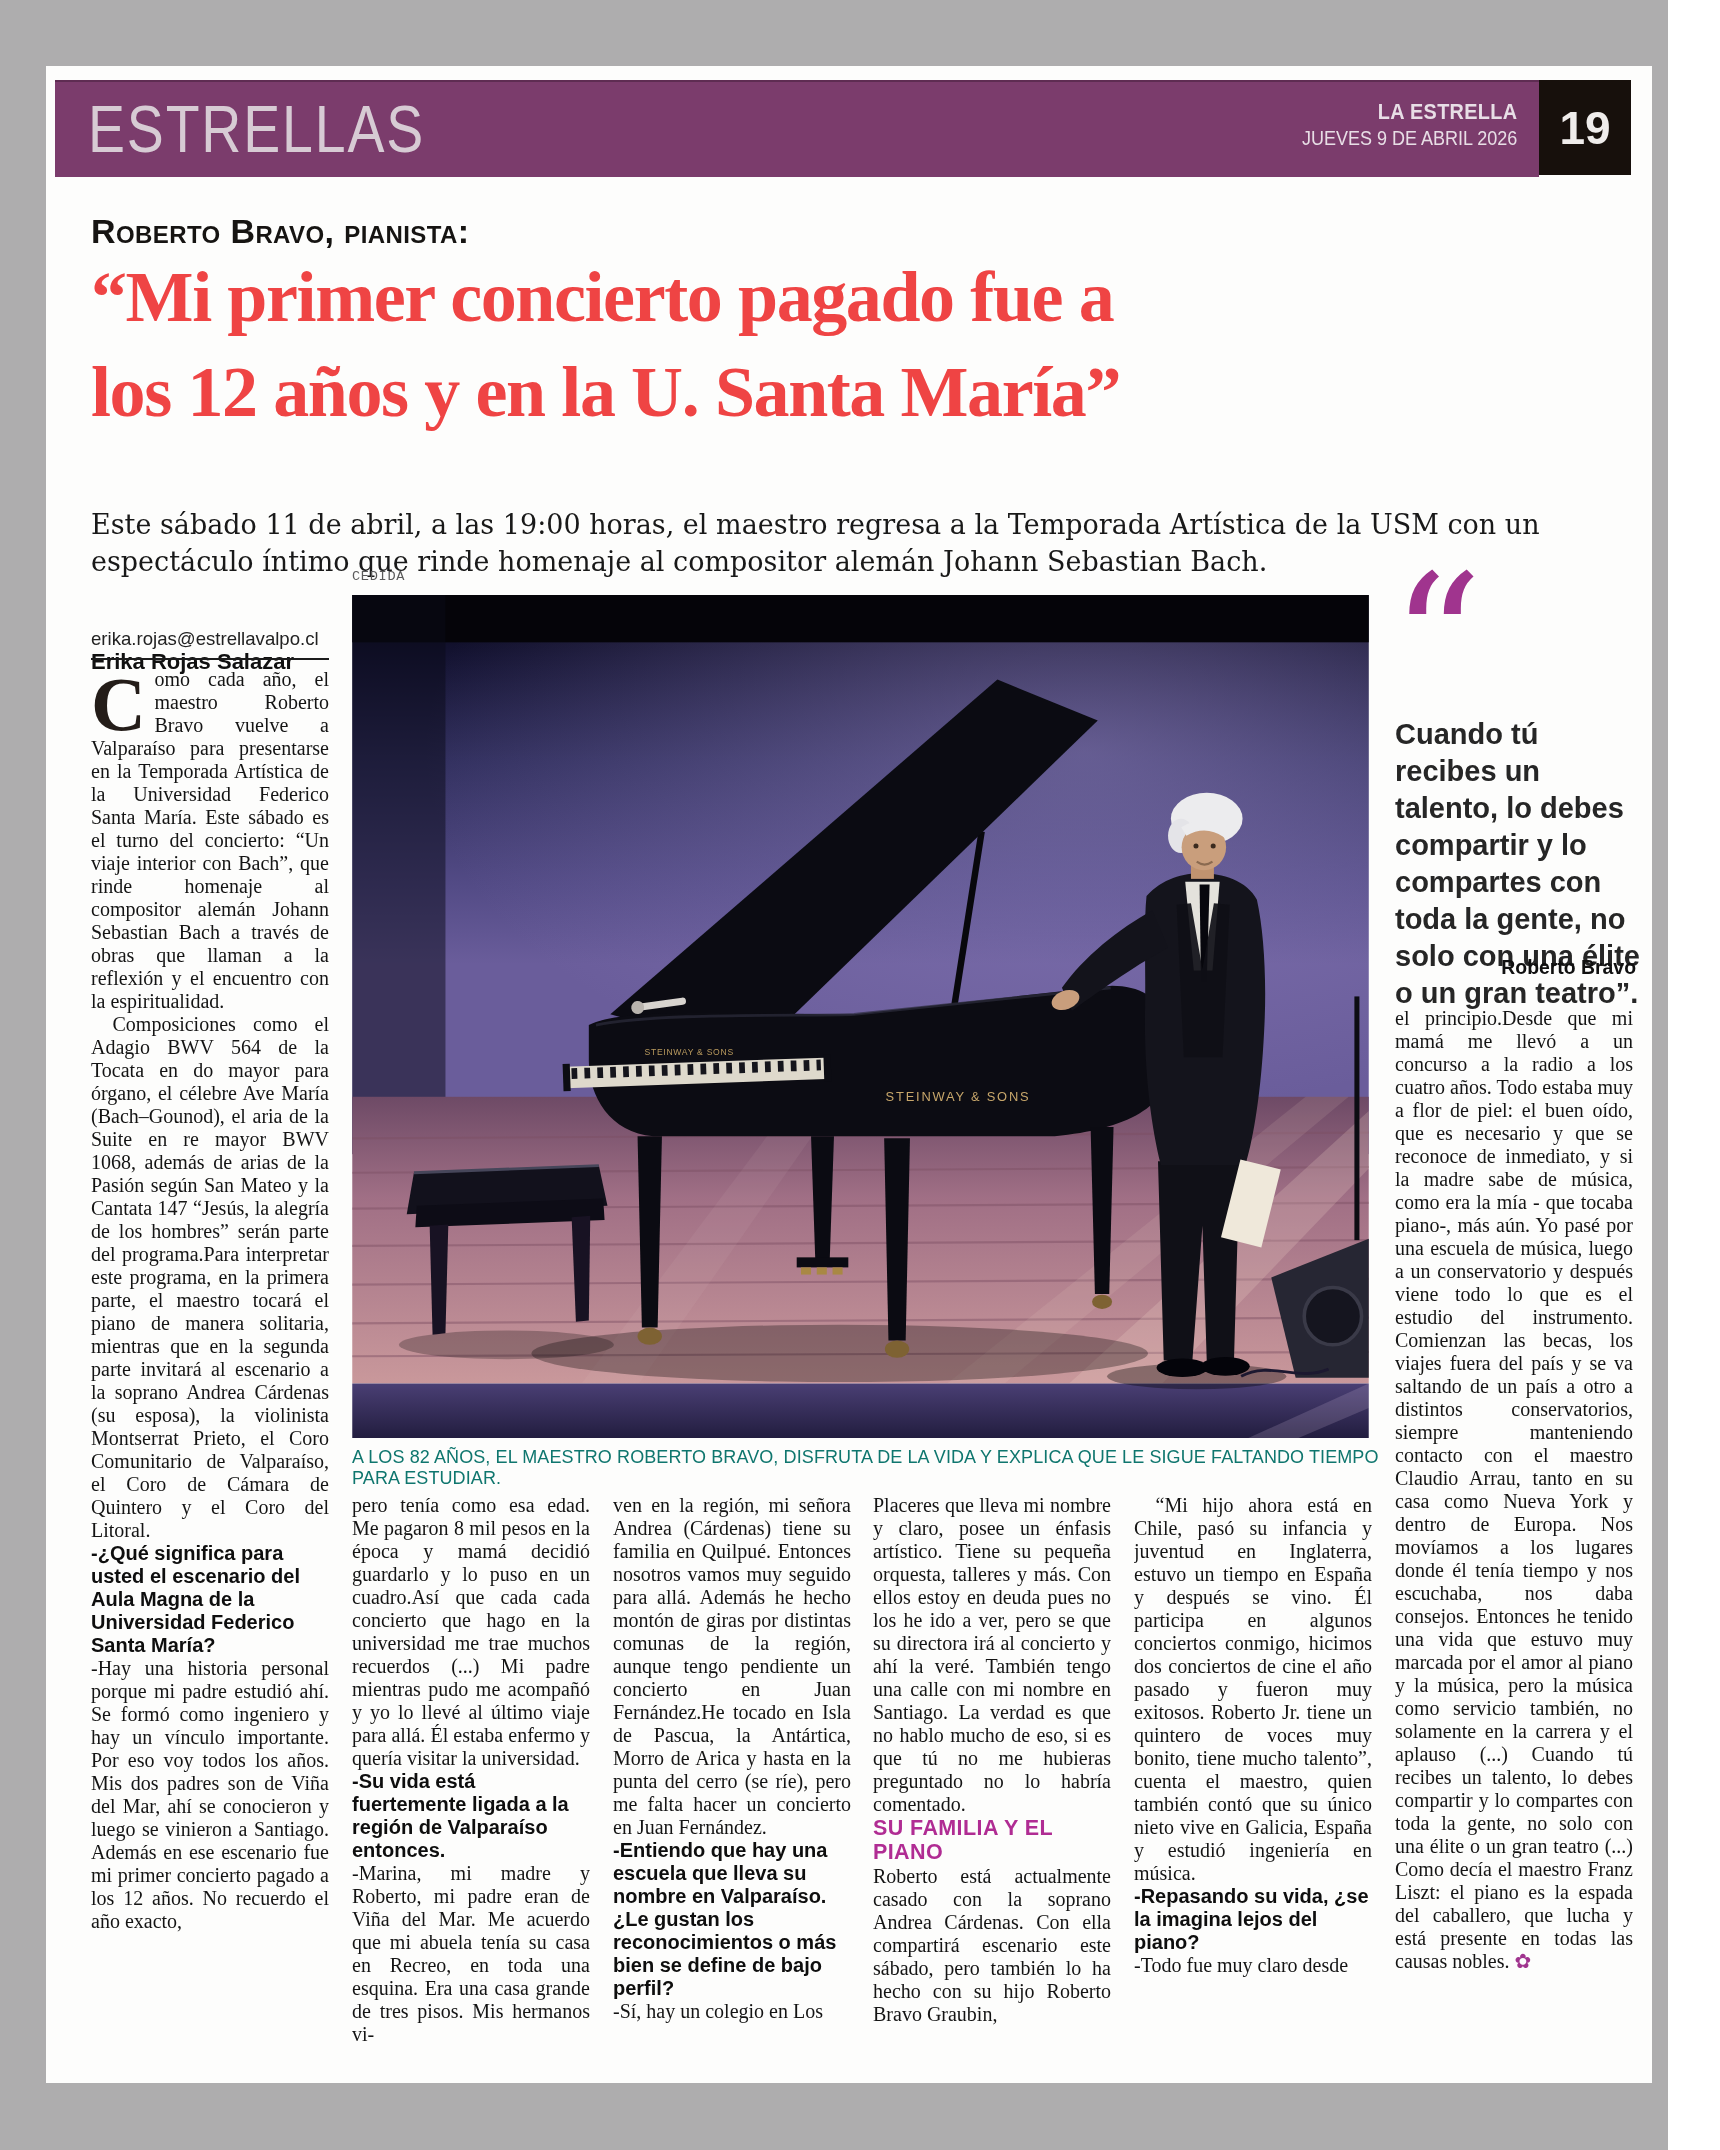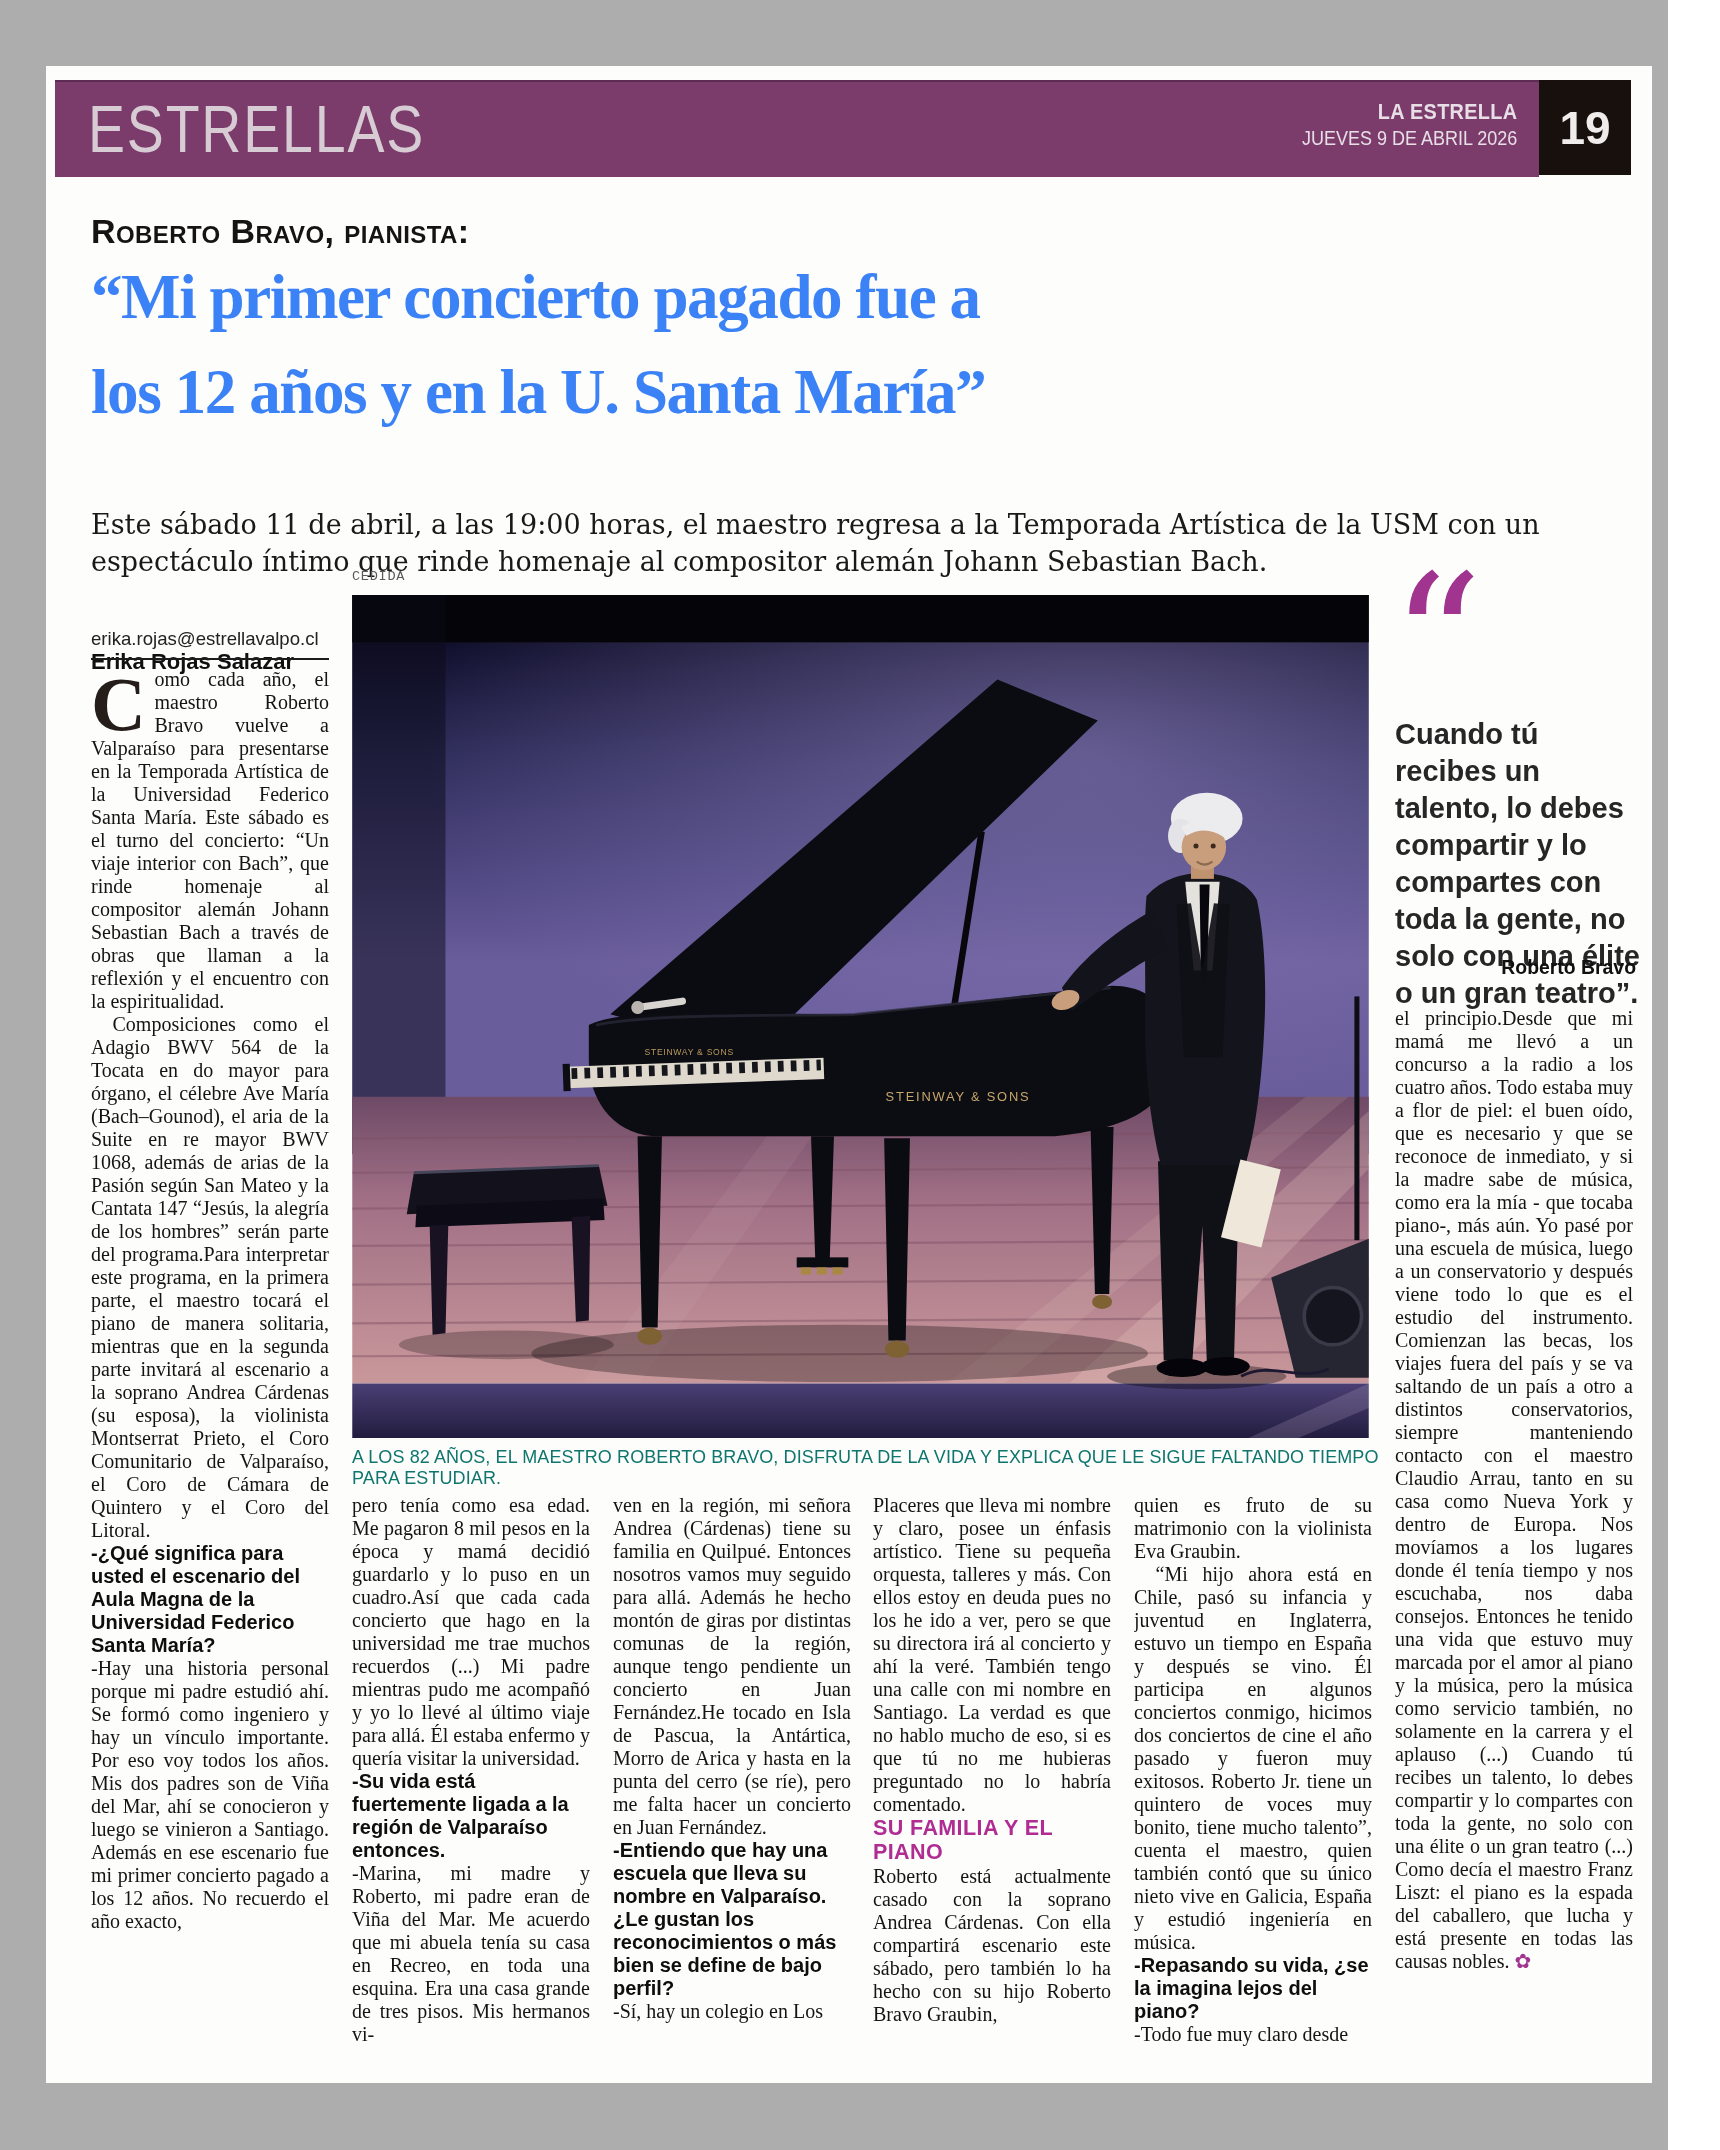--- a/index.html
+++ b/index.html
@@ -17,22 +17,22 @@
      font-family:"Liberation Sans",sans-serif;transform:scaleX(.9);transform-origin:right top;}
   .mast-right .m1{font-size:22px;font-weight:700;line-height:26.5px;letter-spacing:0.4px;}
   .mast-right .m2{font-size:20px;font-weight:400;line-height:24.4px;}
   .pagebox{left:1493px;top:14.3px;width:92px;height:95px;background:#17100c;color:#efeceb;
      display:flex;align-items:center;justify-content:center;
      font-family:"Liberation Sans",sans-serif;font-size:46px;font-weight:700;}
 
   
   .kicker{left:45px;top:146px;font-family:"Liberation Sans",sans-serif;font-variant:small-caps;
      font-weight:700;font-size:34px;color:#161412;letter-spacing:0.4px;}
-  .headline{left:45px;top:184px;font-weight:700;font-size:63px;line-height:95px;
-     color:#3b82f6;letter-spacing:-1.4px;white-space:nowrap;}
+  .headline{left:45px;top:184px;font-weight:700;font-size:72px;line-height:95px;
+     color:#ef4444;letter-spacing:-1.4px;white-space:nowrap;}
   .deck{left:45px;top:440px;width:1541px;font-family:"DejaVu Serif",serif;font-size:27px;
      line-height:37px;color:#191919;}
 
   
   .byline-name{left:45px;top:535px;font-family:"Liberation Sans",sans-serif;font-weight:700;
      font-size:22px;color:#101010;margin-top:48px;}
   .byline-email{left:45px;top:562px;font-family:"Liberation Sans",sans-serif;font-size:18.6px;color:#222;}
   .byline-rule{left:45px;top:592px;width:238px;height:2.2px;background:#1c1c1c;}
 
   
@@ -228,21 +228,20 @@
       <p>ven en la región, mi señora Andrea (Cárdenas) tiene su familia en Quilpué. Entonces nosotros vamos muy seguido para allá. Además he hecho montón de giras por distintas comunas de la región, aunque tengo pendiente un concierto en Juan Fernández.He tocado en Isla de Pascua, la Antártica, Morro de Arica y hasta en la punta del cerro (se ríe), pero me falta hacer un concierto en Juan Fernández.</p>
       <p class="qhead">-Entiendo que hay una escuela que lleva su nombre en Valparaíso. ¿Le gustan los reconocimientos o más bien se define de bajo perfil?</p>
       <p>-Sí, hay un colegio en Los</p>
     </div>
     <div class="abs bodycol colrow" id="col4">
       <p>Placeres que lleva mi nombre y claro, posee un énfasis artístico. Tiene su pequeña orquesta, talleres y más. Con ellos estoy en deuda pues no los he ido a ver, pero se que su directora irá al concierto y ahí la veré. También tengo una calle con mi nombre en Santiago. La verdad es que no hablo mucho de eso, si es que tú no me hubieras preguntado no lo habría comentado.</p>
       <p class="sechead">SU FAMILIA Y EL PIANO</p>
       <p>Roberto está actualmente casado con la soprano Andrea Cárdenas. Con ella compartirá escenario este sábado, pero también lo ha hecho con su hijo Roberto Bravo Graubin,</p>
     </div>
     <div class="abs bodycol colrow" id="col5">
-      <p>quien es fruto de su matrimonio con la violinista Eva Graubin.</p>
       <p class="ind">“Mi hijo ahora está en Chile, pasó su infancia y juventud en Inglaterra, estuvo un tiempo en España y después se vino. Él participa en algunos conciertos conmigo, hicimos dos conciertos de cine el año pasado y fueron muy exitosos. Roberto Jr. tiene un quintero de voces muy bonito, tiene mucho talento”, cuenta el maestro, quien también contó que su único nieto vive en Galicia, España y estudió ingeniería en música.</p>
       <p class="qhead">-Repasando su vida, ¿se la imagina lejos del piano?</p>
       <p>-Todo fue muy claro desde</p>
     </div>
 
     <div class="abs quote-glyph">“</div>
     <div class="abs pullquote">Cuando tú recibes un talento, lo debes compartir y lo compartes con toda la gente, no solo con una élite o un gran teatro”.</div>
     <div class="abs pq-attr">Roberto Bravo</div>
     <div class="abs bodycol" id="col6-body">
       <p><span>el principio.Desde que mi mamá me llevó a un concurso a la radio a los cuatro años. Todo estaba muy a flor de piel: el buen oído, que es necesario y que se reconoce de inmediato, y si la madre sabe de música, como era la mía - que tocaba piano-, más aún. Yo pasé por una escuela de música, luego a un conservatorio y después viene todo lo que es el estudio del instrumento. Comienzan las becas, los viajes fuera del país y se va saltando de un país a otro a distintos conservatorios, siempre manteniendo contacto con el maestro Claudio Arrau, tanto en su casa como Nueva York y dentro de Europa. Nos movíamos a los lugares donde él tenía tiempo y nos escuchaba, nos daba consejos. Entonces he tenido una vida que estuvo muy marcada por el amor al piano y la música, pero la música como servicio también, no solamente en la carrera y el aplauso (...) Cuando tú recibes un talento, lo debes compartir y lo compartes con toda la gente, no solo con una élite o un gran teatro (...) Como decía el maestro Franz Liszt: el piano es la espada del caballero, que lucha y está presente en todas las causas nobles.</span> <span class="endmark">✿</span></p>

